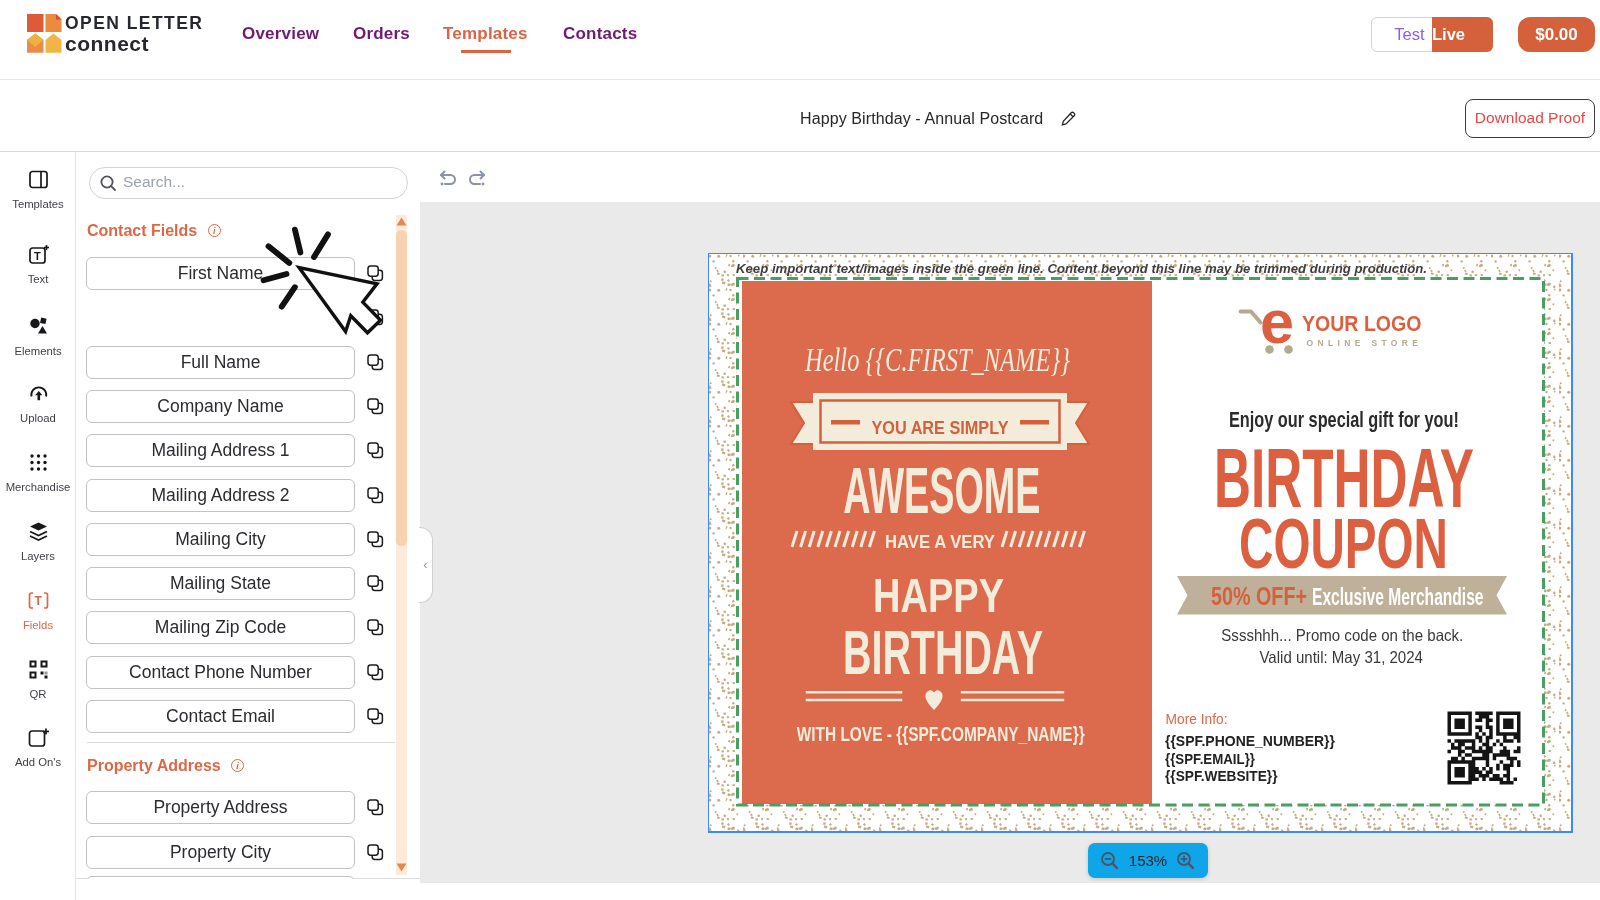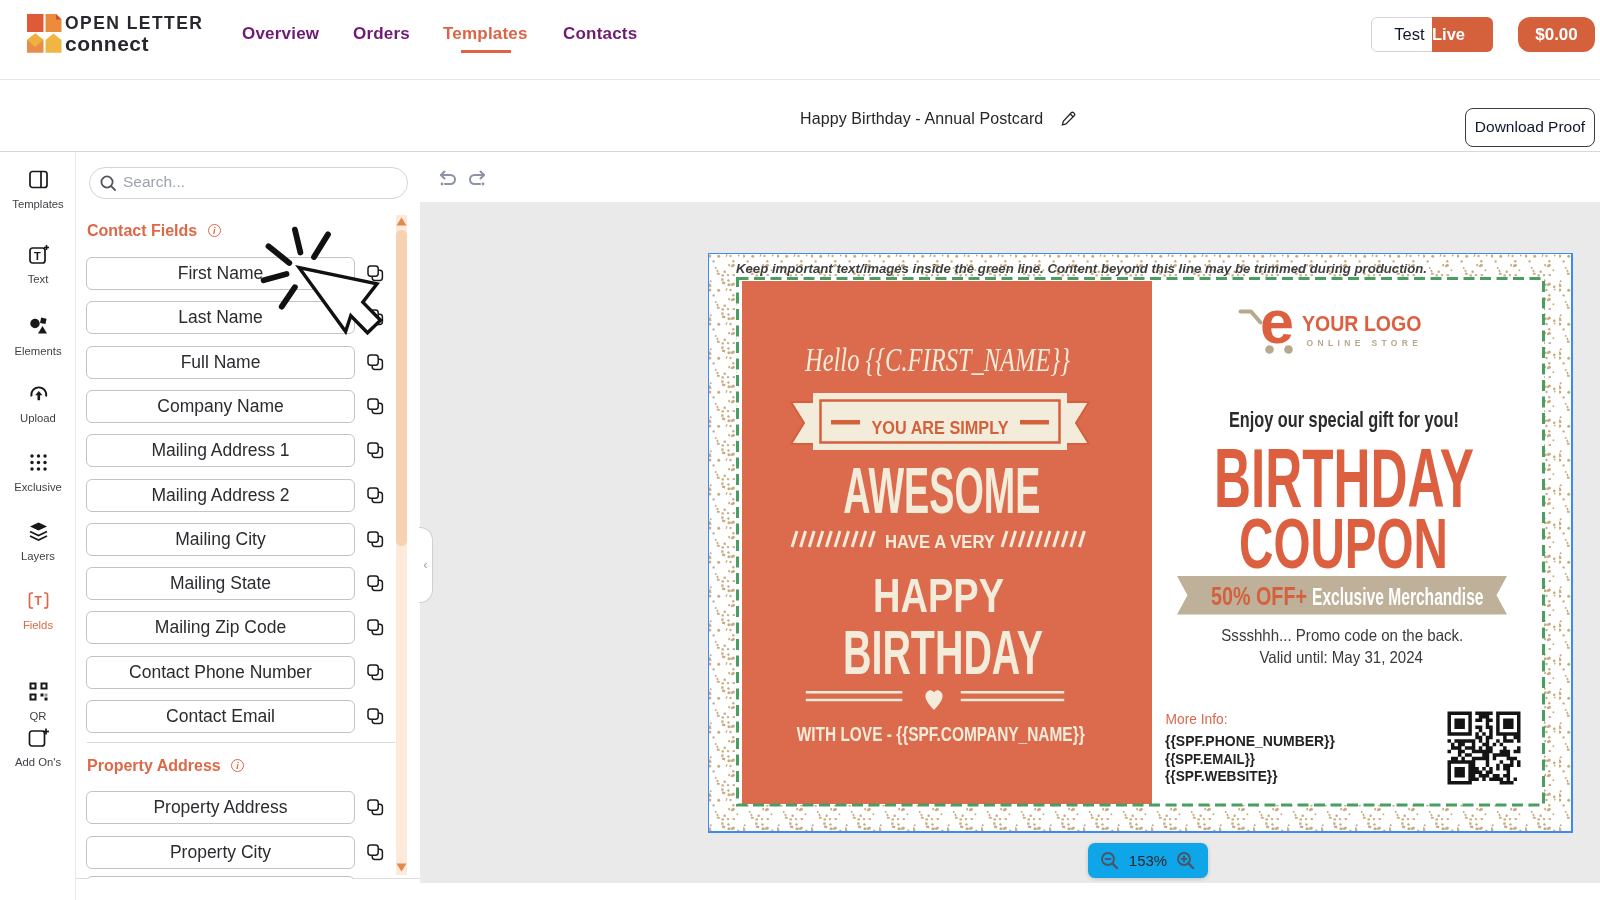--- a/index.html
+++ b/index.html
@@ -33,30 +33,30 @@
   <path d="M19.5 40.8v-12.8l8-6.6 8 6.6v12.8z" fill="#f0b544"></path>
   <text x="39" y="16.5" font-size="17.5" font-weight="bold" fill="#26282d" textLength="137">OPEN LETTER</text>
   <text x="39" y="38.5" font-size="21px" font-weight="bold" fill="#26282d" letter-spacing="0.5">connect</text>
 </svg>
 <div class="nav" style="left:242px">Overview</div>
 <div class="nav" style="left:353px">Orders</div>
 <div class="nav" style="left:443px;color:#dc6344">Templates</div>
 <div class="abs" style="left:461px;top:50px;width:50px;height:2.5px;background:#dc6344"></div>
 <div class="nav" style="left:563px">Contacts</div>
 
-<div class="abs" style="left:1371px;top:17px;width:77px;height:35px;background:#fff;border:1px solid #d4d4d8;border-radius:6px 0 0 6px;text-align:center;line-height:33px;font-size:16.5px;color:#0f172a">Test</div>
+<div class="abs" style="left:1371px;top:17px;width:77px;height:35px;background:#fff;border:1px solid #d4d4d8;border-radius:6px 0 0 6px;text-align:center;line-height:33px;font-size:16.5px;color:#8b5cf6">Test</div>
 <div class="abs" style="left:1432px;top:17px;width:61px;height:35px;background:#d4613c;border-radius:0 6px 6px 0;text-align:left;line-height:35px;font-size:16.5px;font-weight:700;color:#fff">Live</div>
 <div class="abs" style="left:1518px;top:17px;width:77px;height:35px;background:#d4613c;border-radius:12px;text-align:center;line-height:35px;font-size:17px;font-weight:700;color:#fff">$0.00</div>
 
 <div class="abs" style="left:800px;top:110px;font-size:16px;font-weight:400;color:#27272a;letter-spacing:.1px">Happy Birthday - Annual Postcard</div>
 <svg class="abs" style="left:1061px;top:111px" width="15" height="15" viewBox="0 0 15 15" fill="none" stroke="#27272a" stroke-width="1.3">
     <path d="M10.2 1.8a1.7 1.7 0 0 1 2.4 0l.6.6a1.7 1.7 0 0 1 0 2.4L5 13l-3.6.9L2.3 10.3z"></path>
     <path d="M9.3 3l2.7 2.7"></path>
   </svg>
-<div class="abs" style="left:1465px;top:108px;width:130px;height:39px;border:1.5px solid #3c3c40;border-radius:8px;background:#fff;text-align:center;line-height:36px;font-size:15.5px;color:#0f172a">Download Proof</div>
+<div class="abs" style="left:1465px;top:99px;width:130px;height:39px;border:1.5px solid #3c3c40;border-radius:8px;background:#fff;text-align:center;line-height:36px;font-size:15.5px;color:#ef4444">Download Proof</div>
 
 <div id="undostrip"></div>
 <div id="canvas"></div>
 <div id="rail"></div>
 <div class="railitem" style="top:169px"><svg width="21" height="21" viewBox="0 0 21 21">
       <rect x="2" y="2.5" width="17" height="16" rx="2.5" fill="none" stroke="#18181b" stroke-width="1.7"></rect>
       <line x1="13" y1="2.5" x2="13" y2="18.5" stroke="#18181b" stroke-width="1.7"></line>
       <line x1="2" y1="7" x2="13" y2="7" stroke="#18181b" stroke-width="1.7" style="display:none"></line>
     </svg><div class="lbl">Templates</div></div>
 <div class="railitem" style="top:244px"><svg width="21" height="21" viewBox="0 0 21 21">
@@ -79,32 +79,32 @@
         <circle cx="4.0" cy="4.0" r="1.7"></circle>
         <circle cx="10.5" cy="4.0" r="1.7"></circle>
         <circle cx="17.0" cy="4.0" r="1.7"></circle>
         <circle cx="4.0" cy="10.5" r="1.7"></circle>
         <circle cx="10.5" cy="10.5" r="1.7"></circle>
         <circle cx="17.0" cy="10.5" r="1.7"></circle>
         <circle cx="4.0" cy="17.0" r="1.7"></circle>
         <circle cx="10.5" cy="17.0" r="1.7"></circle>
         <circle cx="17.0" cy="17.0" r="1.7"></circle>
       </g>
-    </svg><div class="lbl">Exclusive</div></div>
+    </svg><div class="lbl">Merchandise</div></div>
 <div class="railitem" style="top:521px"><svg width="21" height="21" viewBox="0 0 21 21">
       <path d="M10.5 1.5l8.5 4-8.5 4-8.5-4z" fill="#18181b"></path>
       <path d="M2 10.5l8.5 4 8.5-4" fill="none" stroke="#18181b" stroke-width="1.7"></path>
       <path d="M2 15l8.5 4 8.5-4" fill="none" stroke="#18181b" stroke-width="1.7"></path>
     </svg><div class="lbl">Layers</div></div>
 <div class="railitem active" style="top:590px"><svg width="21" height="21" viewBox="0 0 21 21">
       <path d="M5 3H3.5a2 2 0 0 0-2 2v11a2 2 0 0 0 2 2H5" fill="none" stroke="#dd6848" stroke-width="1.7"></path>
       <path d="M16 3h1.5a2 2 0 0 1 2 2v11a2 2 0 0 1-2 2H16" fill="none" stroke="#dd6848" stroke-width="1.7"></path>
       <text x="6.5" y="15" font-size="12" font-weight="bold" fill="#dd6848">T</text>
     </svg><div class="lbl">Fields</div></div>
-<div class="railitem" style="top:681px"><svg width="21" height="21" viewBox="0 0 21 21">
+<div class="railitem" style="top:659px"><svg width="21" height="21" viewBox="0 0 21 21">
       <g fill="#18181b">
         <rect x="1.5" y="1.5" width="7" height="7"></rect>
         <rect x="12.5" y="1.5" width="7" height="7"></rect>
         <rect x="1.5" y="12.5" width="7" height="7"></rect>
         <rect x="3.5" y="3.5" width="3" height="3" fill="#fff"></rect>
         <rect x="14.5" y="3.5" width="3" height="3" fill="#fff"></rect>
         <rect x="3.5" y="14.5" width="3" height="3" fill="#fff"></rect>
         <rect x="12.5" y="12.5" width="3" height="3"></rect>
         <rect x="16.5" y="16.5" width="3" height="3"></rect>
         <rect x="16.5" y="12.5" width="3" height="3" opacity=".45"></rect>
@@ -124,21 +124,20 @@
     </svg>
   <div class="abs" style="left:33px;top:5px;font-size:15.5px;color:#9ca3af">Search...</div>
 </div>
 <div class="ohead" style="top:222px">Contact Fields <span class="infoc">i</span></div>
 <div id="fields" style="position:absolute;left:0;top:0;width:420px;height:879px;overflow:hidden">
     <div class="fbtn" style="top:257px">First Name</div>
     <svg class="copyic" style="top:265px" viewBox="0 0 17 17">
       <rect x="5.2" y="5.2" width="10.2" height="10.2" rx="2.6" fill="#fff" stroke="#1c1c1e" stroke-width="1.5"></rect>
       <rect x="1" y="1" width="10.2" height="10.2" rx="2.6" fill="#fff" stroke="#1c1c1e" stroke-width="1.5"></rect>
     </svg>
-    <div class="fbtn" style="top:301px">Last Name</div>
     <svg class="copyic" style="top:309px" viewBox="0 0 17 17">
       <rect x="5.2" y="5.2" width="10.2" height="10.2" rx="2.6" fill="#fff" stroke="#1c1c1e" stroke-width="1.5"></rect>
       <rect x="1" y="1" width="10.2" height="10.2" rx="2.6" fill="#fff" stroke="#1c1c1e" stroke-width="1.5"></rect>
     </svg>
     <div class="fbtn" style="top:346px">Full Name</div>
     <svg class="copyic" style="top:354px" viewBox="0 0 17 17">
       <rect x="5.2" y="5.2" width="10.2" height="10.2" rx="2.6" fill="#fff" stroke="#1c1c1e" stroke-width="1.5"></rect>
       <rect x="1" y="1" width="10.2" height="10.2" rx="2.6" fill="#fff" stroke="#1c1c1e" stroke-width="1.5"></rect>
     </svg>
     <div class="fbtn" style="top:390px">Company Name</div>

